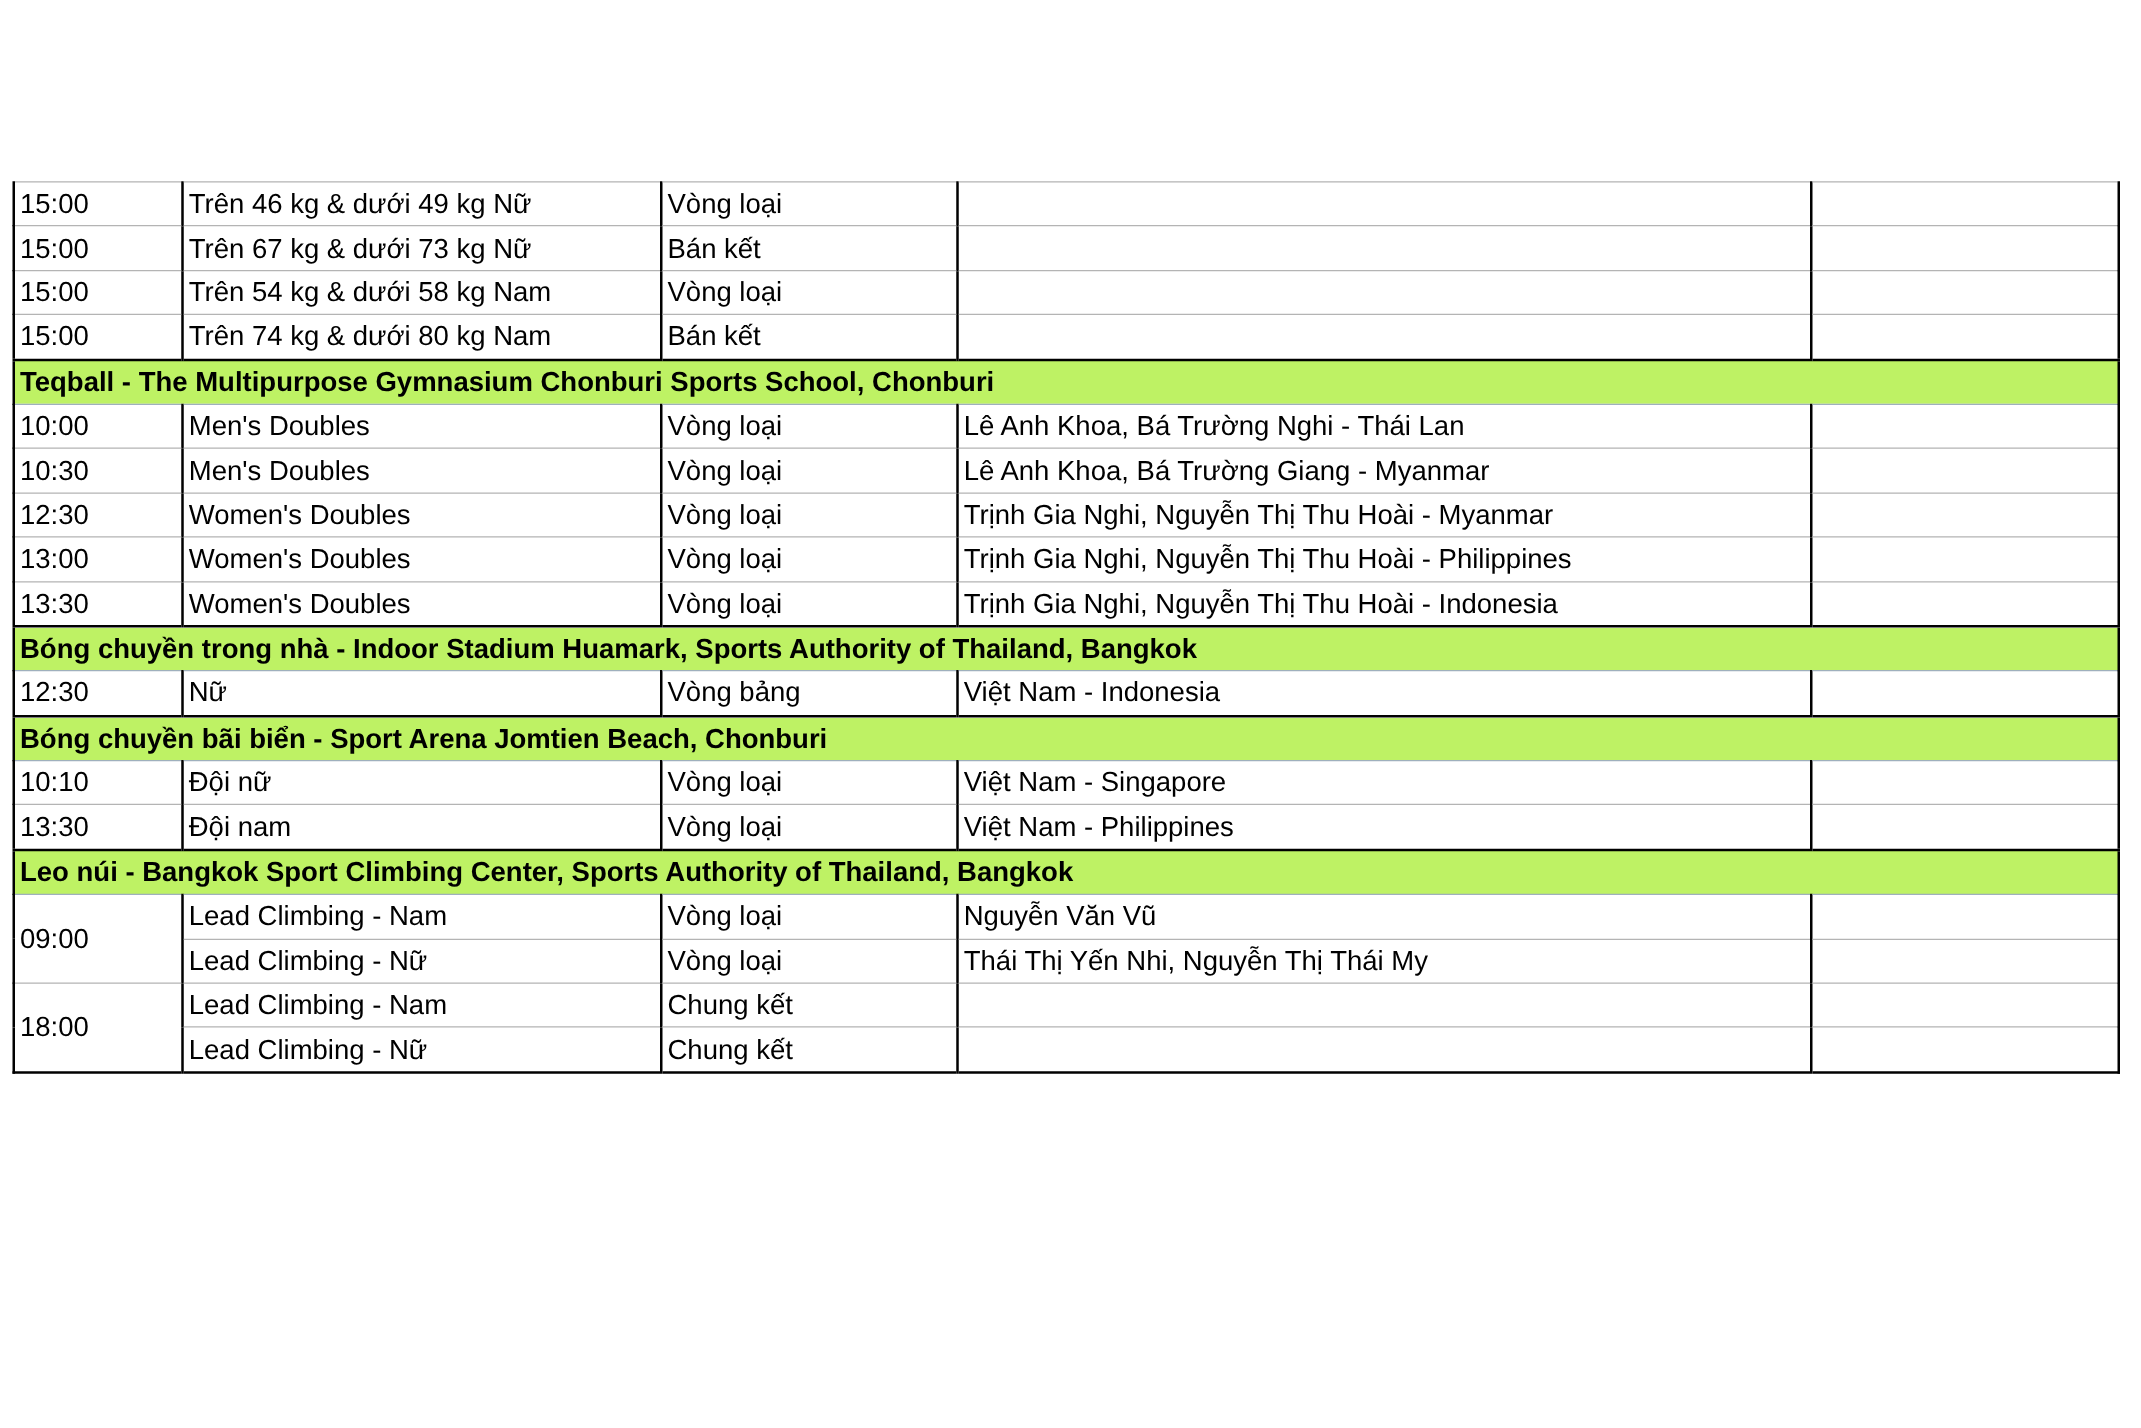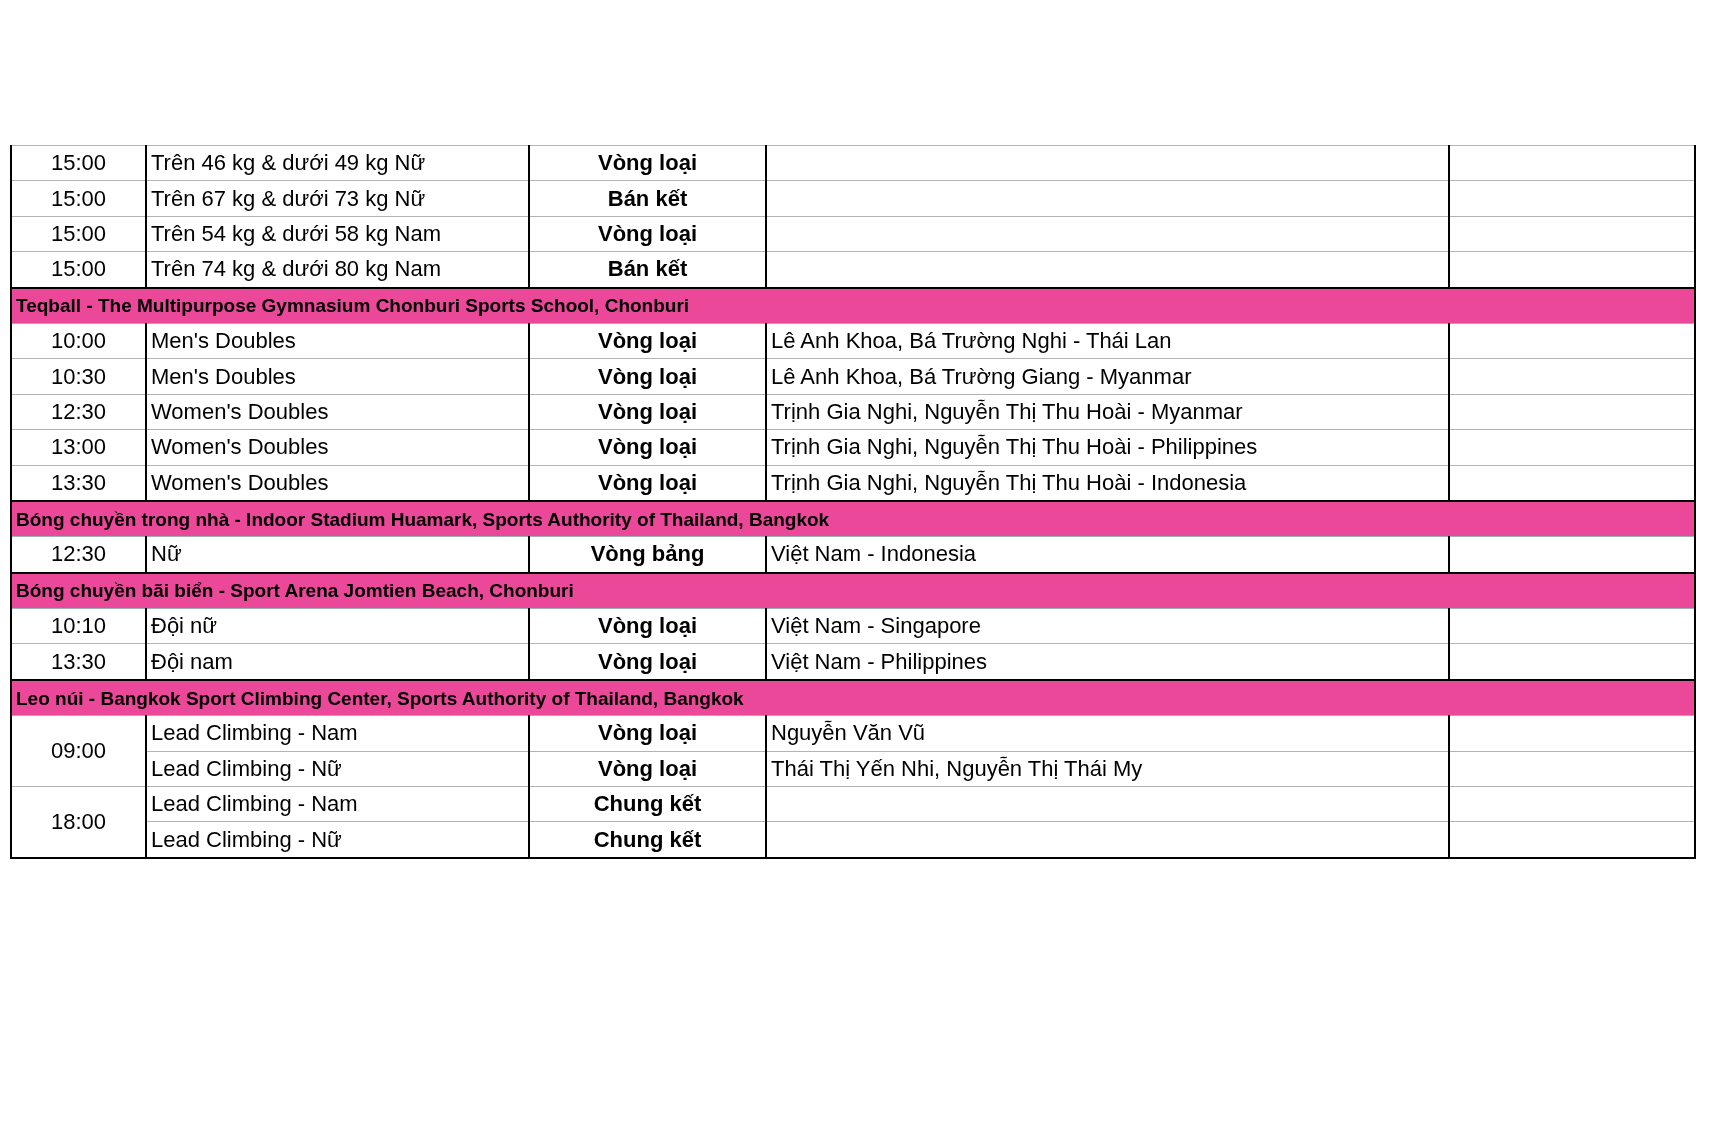--- a/index.html
+++ b/index.html
@@ -13,25 +13,25 @@
   table.schedule td {
     height: 34.4px; padding: 0 4px; font-size: 22px; line-height: 1;
     border-top: 1px solid #b4b4b4; border-bottom: 1px solid #b4b4b4;
     white-space: nowrap; overflow: hidden; vertical-align: middle;
   }
   col.c-time { width: 135px; }
   col.c-event { width: 383px; }
   col.c-round { width: 237px; }
   col.c-athletes { width: 683px; }
   col.c-extra { width: 246px; }
-  td.time { text-align: center; }
-  td.round { text-align: center; font-weight: bold; }
+  td.time { text-align: left; }
+  td.round { text-align: left; }
   td.bl { border-left: 2px solid #000; }
   tr.section td {
-    background: #ec4899; font-weight: bold; font-size: 19px;
+    background: #bef264; font-weight: bold; font-size: 22px;
     border-top: 2px solid #000; border-bottom: 1px solid #9fb0bd;
   }
   tr.after-section td { border-top: 1px solid #9fb0bd; margin-left: 44px; }
   td.merged { border-bottom: 1px solid #b4b4b4; }
 </style>
 </head>
 <body>
 
 <table class="schedule">
   <colgroup>

